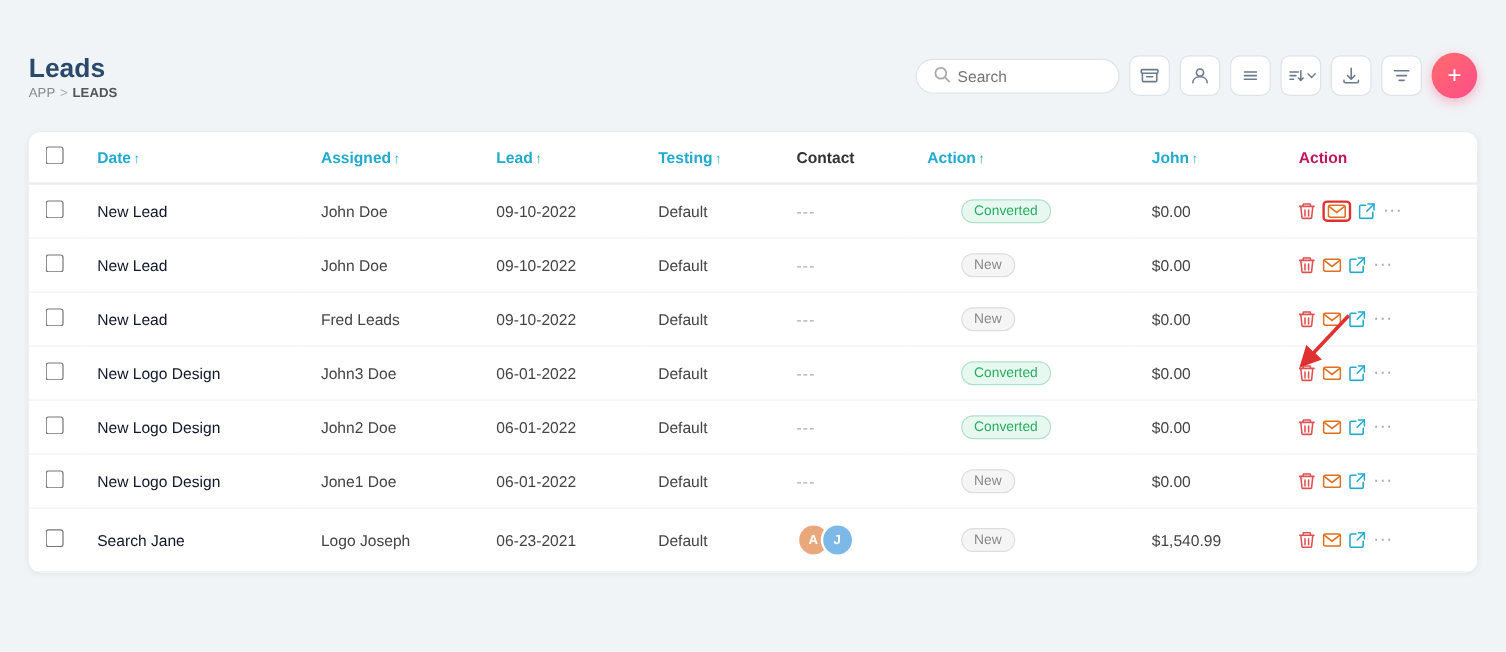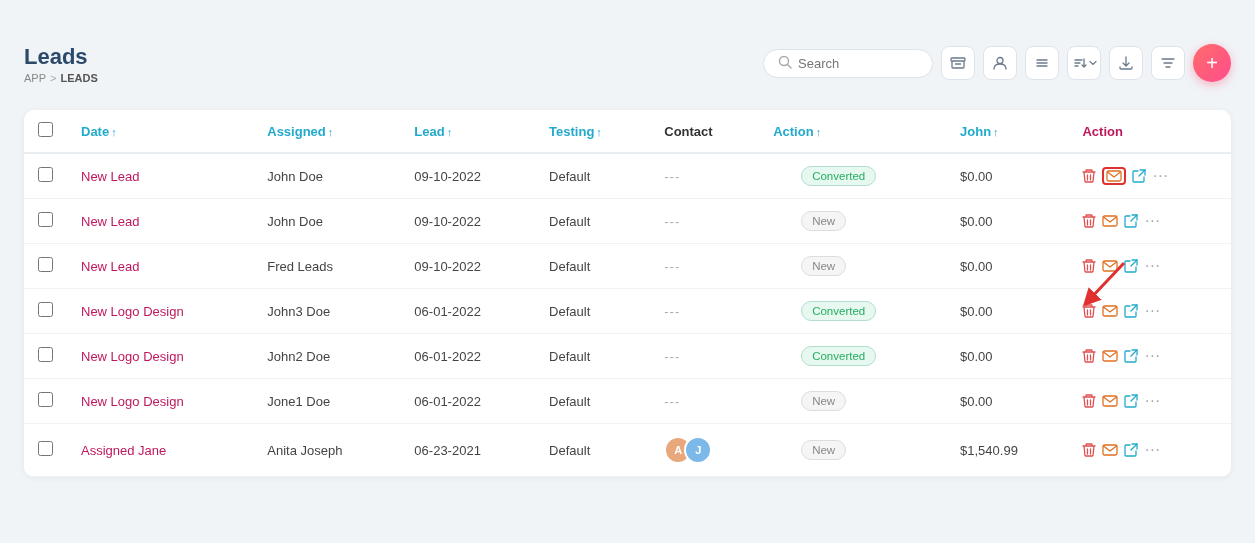--- a/index.html
+++ b/index.html
@@ -133,21 +133,21 @@
       vertical-align: middle;
     }
     .cb-cell { width: 36px; }
     .cb-cell input[type="checkbox"] {
       width: 15px;
       height: 15px;
       cursor: pointer;
       accent-color: #22aacc;
     }
     .lead-title {
-      color: #be185d;
+      color: #0f172a;
       cursor: pointer;
       font-weight: 500;
     }
     .dashes { color: #aaa; letter-spacing: 1px; }
 
     .status-badge {
       display: inline-block;
       padding: 3px 10px;
       border-radius: 12px;
       font-size: 11.5px;
@@ -634,24 +634,24 @@
         </span>
         <span class="action-icon more">···</span>
       </div>
     </td>
   </tr>
             <tr>
     <td class="cb-cell">
       <input type="checkbox" style="">
     </td>
     <td>
-      <span class="lead-title">Assigned Jane</span>
-    </td>
-    <td>
-      <span>Anita Joseph</span>
+      <span class="lead-title">Search Jane</span>
+    </td>
+    <td>
+      <span>Logo Joseph</span>
     </td>
     <td>
       <span>06-23-2021</span>
     </td>
     <td>
       <span>Default</span>
     </td>
     <td>
       <div class="avatar-group">
         <div class="avatar avatar-1">A</div>

